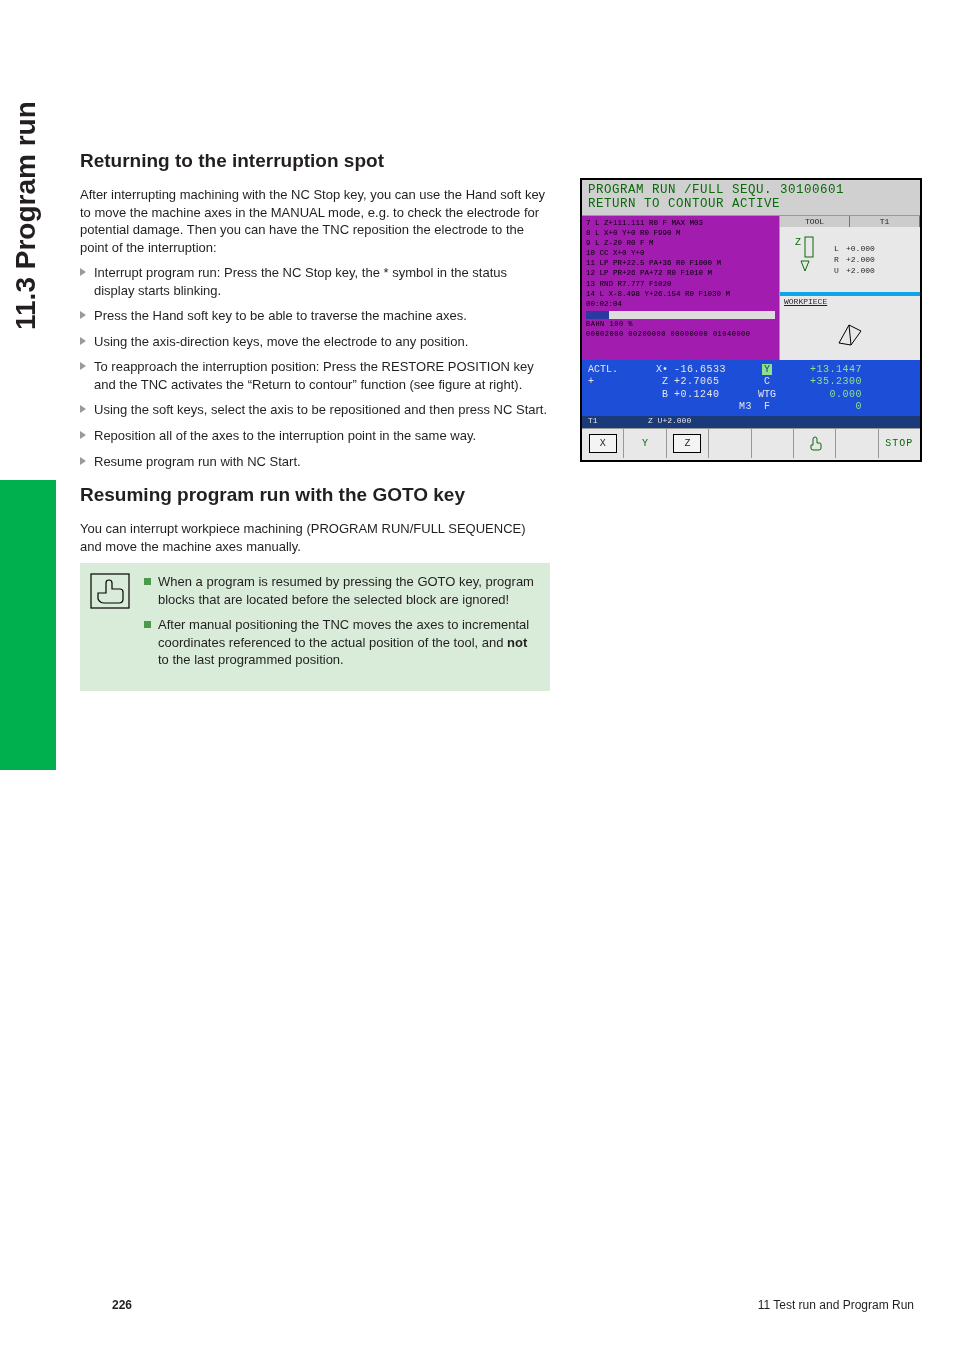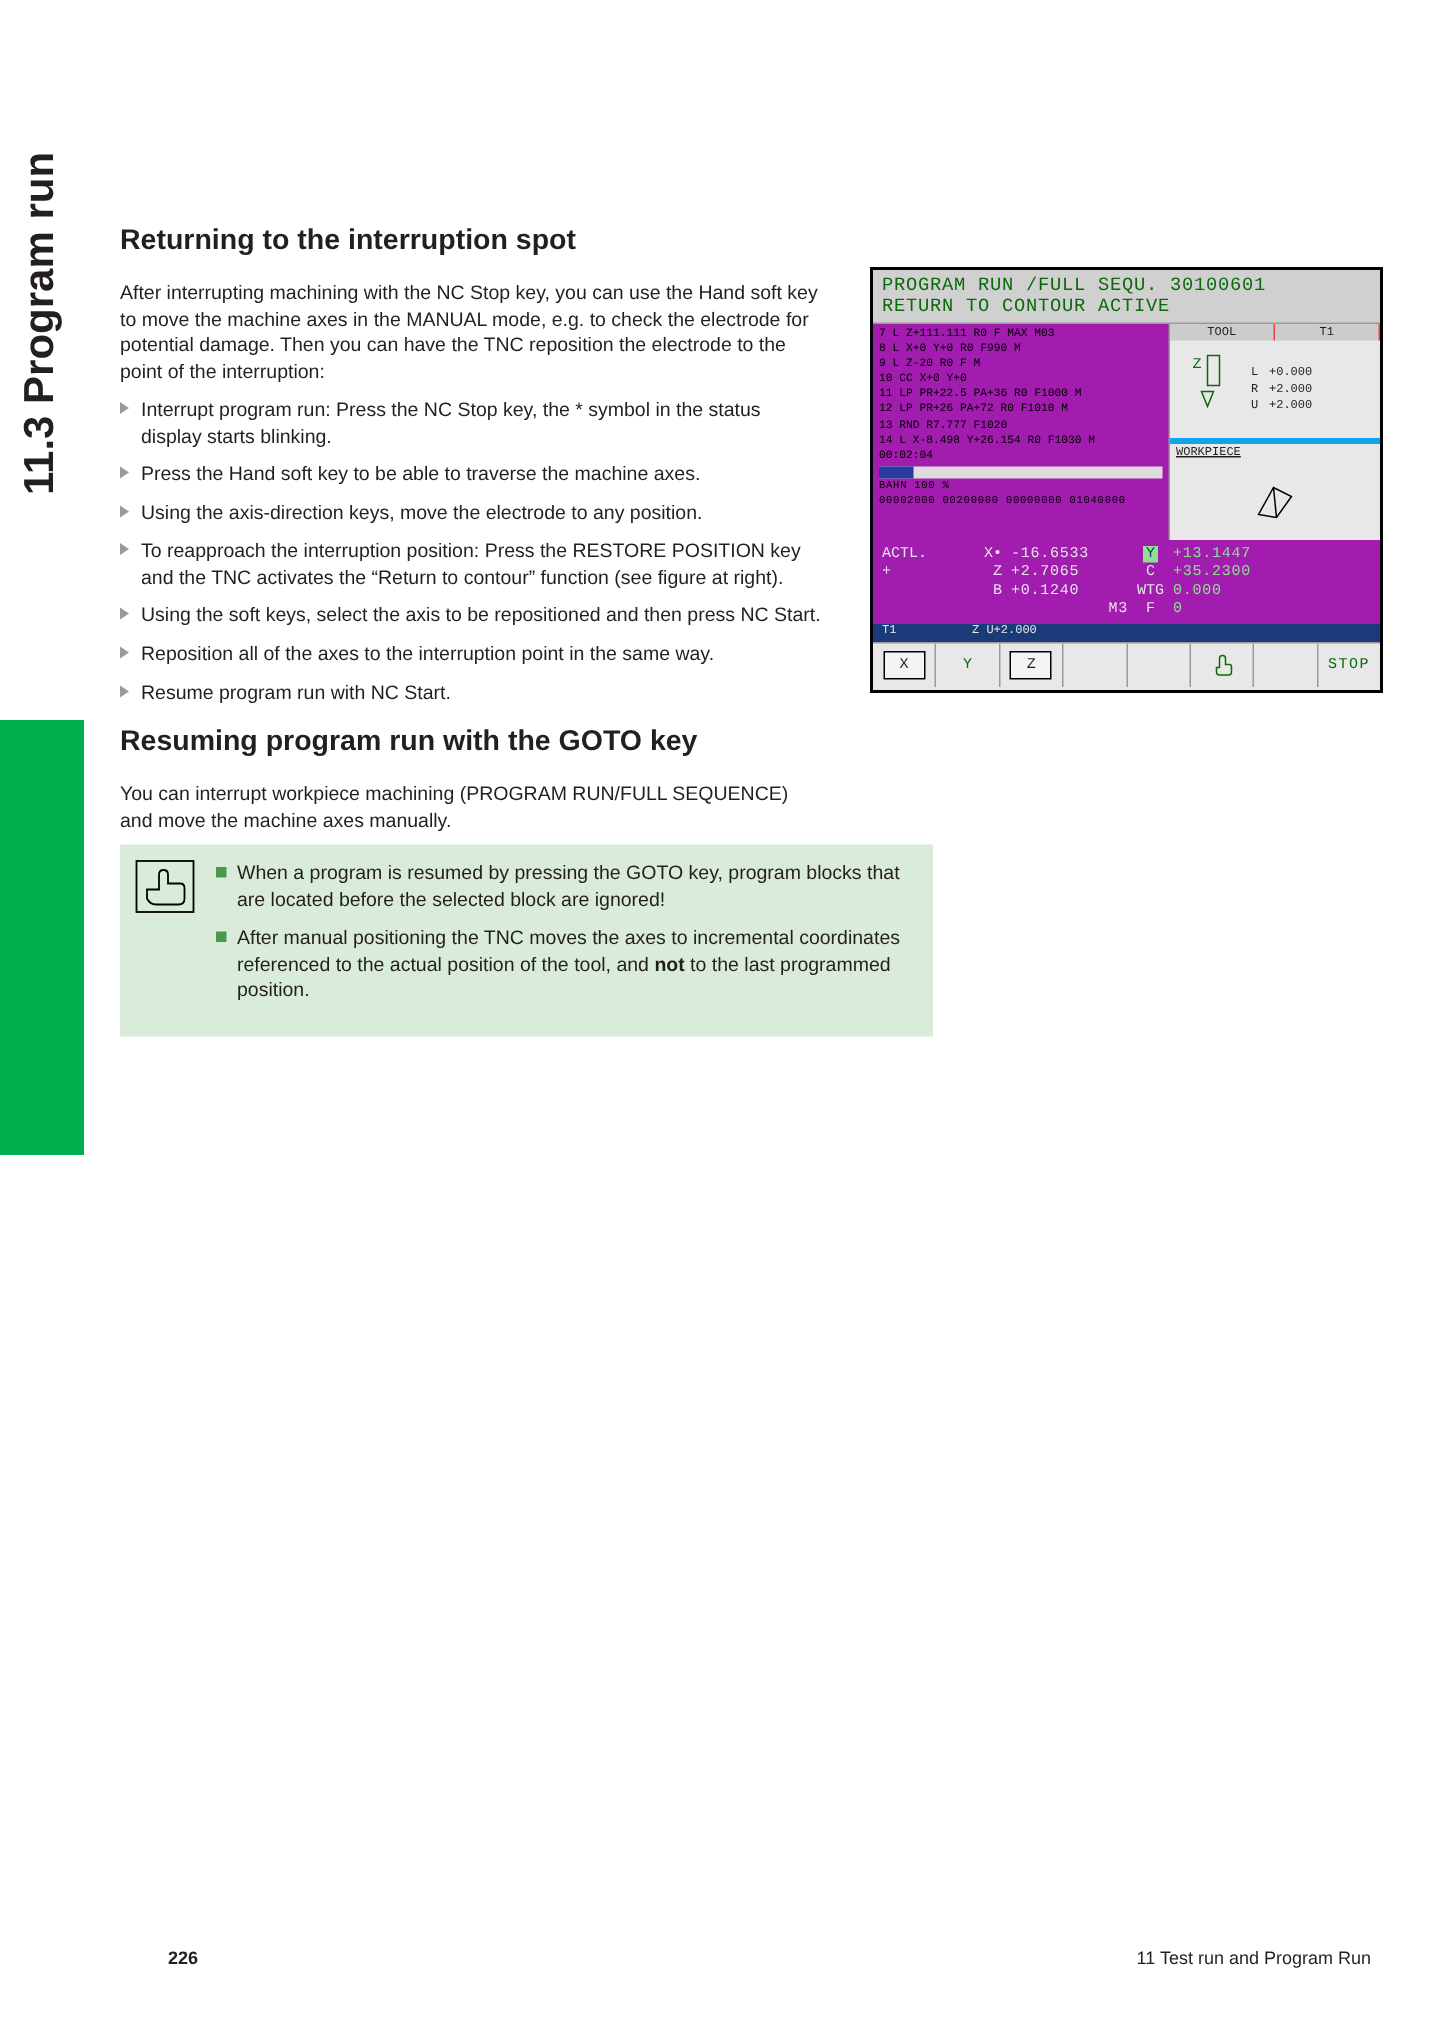--- a/index.html
+++ b/index.html
@@ -29,21 +29,21 @@
 
   ul.arrowlist { list-style: none; margin: 6px 0 14px 0; }
   ul.arrowlist li { position: relative; padding-left: 14px; font-size: 13px; line-height: 1.35; margin-bottom: 8px; }
   ul.arrowlist li::before {
     content: ""; position: absolute; left: 0; top: 4px;
     width: 0; height: 0; border-top: 4px solid transparent; border-bottom: 4px solid transparent; border-left: 6px solid #9a9a9a;
   }
 
   .notebox {
     display: flex; align-items: flex-start; gap: 14px;
-    width: 542px; background: #d9ecd9; padding: 10px 14px 14px 10px;
+    width: 470px; background: #d9ecd9; padding: 10px 14px 14px 10px;
     margin-top: 8px;
   }
   .notebox .hand {
     flex: 0 0 40px; height: 36px;
   }
   .notebox ul { list-style: none; }
   .notebox li { position: relative; padding-left: 14px; font-size: 13px; line-height: 1.35; margin-bottom: 8px; }
   .notebox li::before {
     content: ""; position: absolute; left: 0; top: 5px; width: 7px; height: 7px; background: #4a9a4a;
   }
@@ -64,27 +64,27 @@
   .shot .rightcol { flex: 1; display: flex; flex-direction: column; }
   .shot .toolrow { display:flex; font-size:8px; background:#ccc; }
   .shot .toolrow div { flex:1; text-align:center; border-right:1px solid #ef4444; padding:1px 0;}
   .shot .axespanel { flex:1; display:flex; }
   .shot .axespanel .zicon { width: 50px; display:flex; align-items:flex-start; justify-content:center; padding-top:6px;}
   .shot .axespanel .vals { flex:1; padding: 16px 4px; font-size:8px; line-height:1.4; }
   .shot .axespanel .vals div span:first-child { display:inline-block; width:12px;}
   .shot .wplabel { font-size:8px; padding: 1px 4px; border-top:4px solid #0ea5e9; text-decoration: underline;}
   .shot .wpgraphic { flex:1; display:flex; align-items:center; justify-content:center; font-size:14px;}
 
-  .shot .acstrip { background: #a21caf; color: #e6e6e6; font-size: 10px; padding: 4px 6px 2px 6px; line-height:1.25;}
+  .shot .acstrip { background: #1d4ed8; color: #e6e6e6; font-size: 10px; padding: 4px 6px 2px 6px; line-height:1.25;}
   .shot .acstrip .row { display:flex; }
   .shot .acstrip .lbl { width: 60px; }
   .shot .acstrip .axis { width: 26px; text-align:right; padding-right:6px;}
   .shot .acstrip .val { width: 78px; letter-spacing: 0.5px;}
   .shot .acstrip .axis2 { width: 30px; text-align:center;}
-  .shot .acstrip .val2 { width: 80px; letter-spacing:0.5px; color:#8fe08f;}
+  .shot .acstrip .val2 { width: 80px; letter-spacing:0.5px; color:#8fe08f;text-align:right;}
   .shot .acstrip .hiY { background:#8fe08f; color:#1a3a7a; padding:0 2px;}
   .shot .substrip { background:#1a3a7a; color:#e6e6e6; font-size:8px; padding: 0 6px 3px 6px; display:flex;}
   .shot .substrip .s1 { width:60px;}
   .shot .substrip .s2 { width:110px;}
 
   .shot .btnrow { display:flex; height: 30px; background:#e8e8e8; border-top:1px solid #999;}
   .shot .btnrow .cell { flex:1; border-right:1px solid #999; display:flex; align-items:center; justify-content:center;}
   .shot .btnrow .cell:last-child { border-right:none;}
   .shot .btnrow .sk { border:1px solid #000; padding: 3px 10px; font-size:10px; font-family:"Courier New",monospace; background:#f4f4f4;}
   .shot .btnrow .sk.y { border:none; background:transparent; color:#0a6a0a;}

